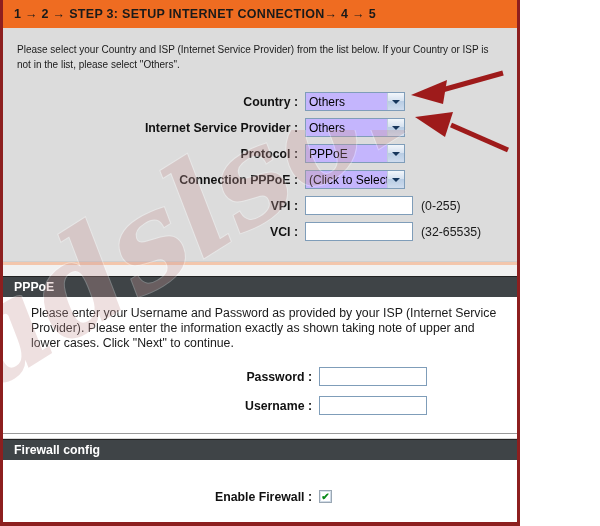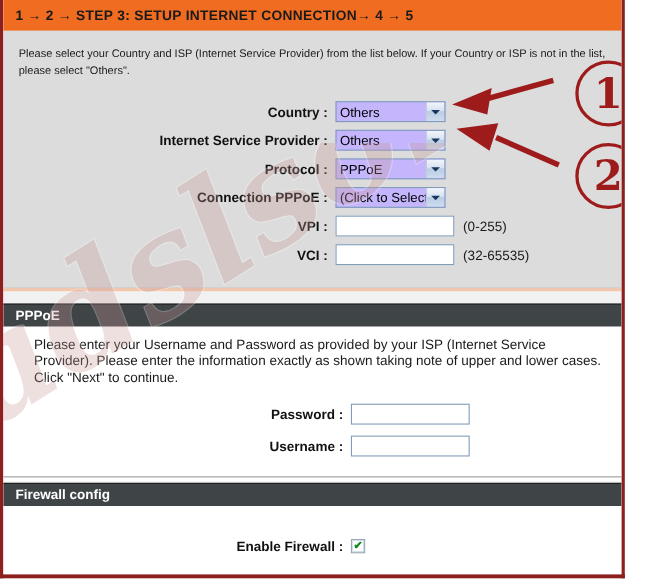--- a/index.html
+++ b/index.html
@@ -5,21 +5,21 @@
   html, body {
     margin: 0;
     padding: 0;
     background: #ffffff;
   }
   body {
     font-family: "Liberation Sans", sans-serif;
   }
   .page {
     position: relative;
-    width: 568px;
+    width: 520px;
     height: 526px;
     box-sizing: border-box;
     background: #ffffff;
     border-left: 3px solid #8d1f1f;
     border-right: 3px solid #8d1f1f;
     border-bottom: 4px solid #8d1f1f;
     overflow: hidden;
   }
 
   

